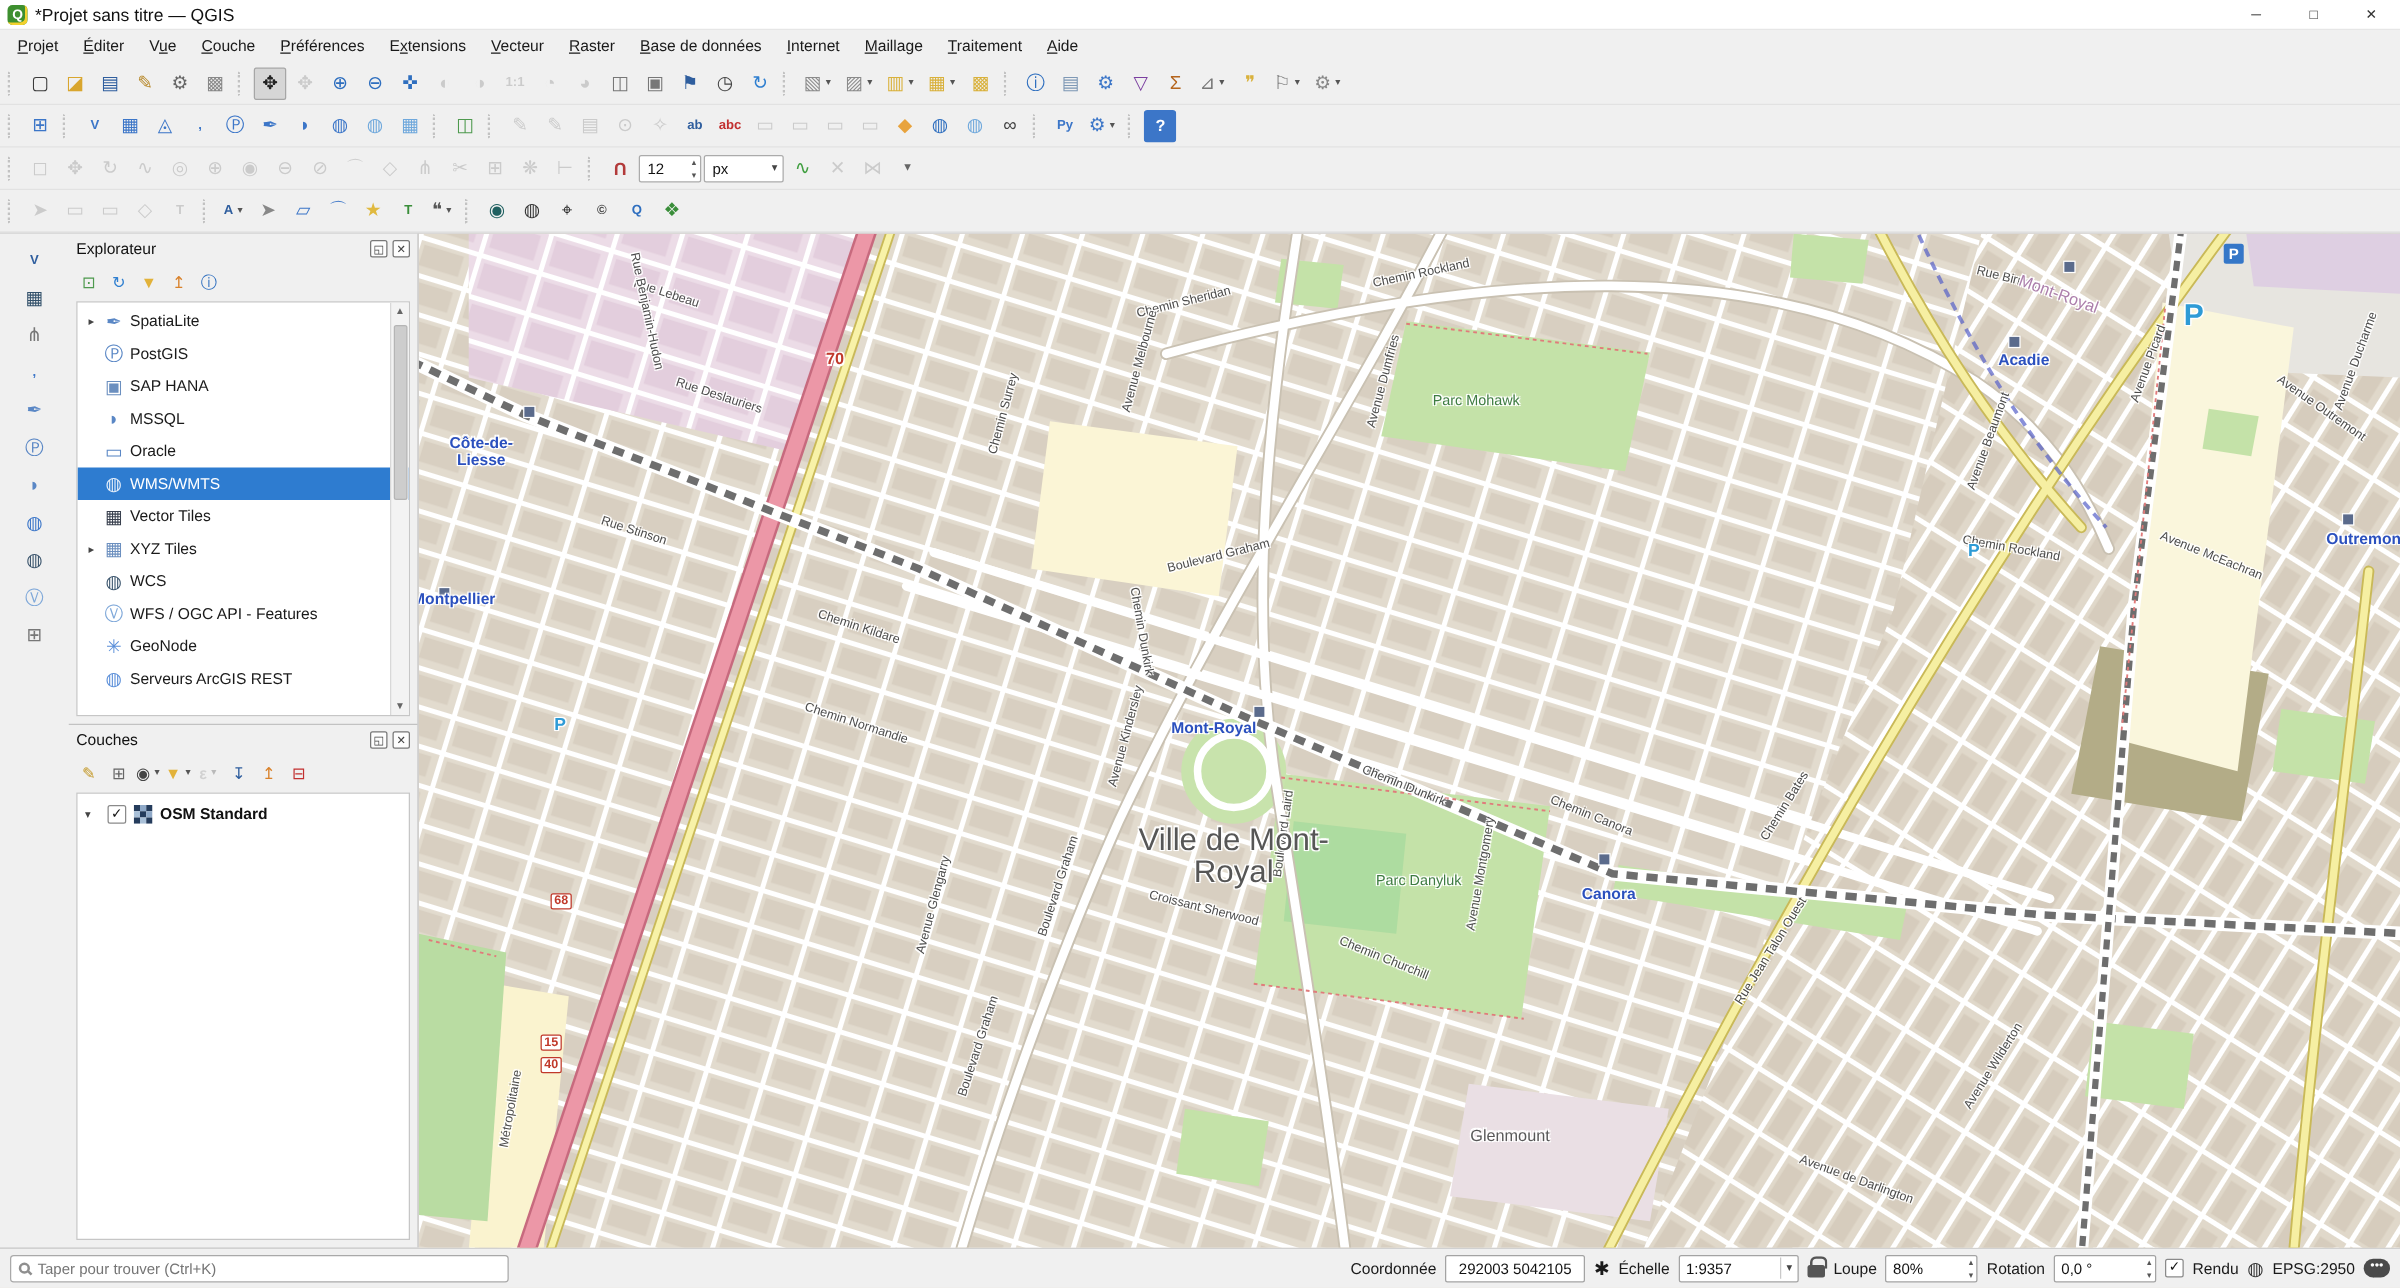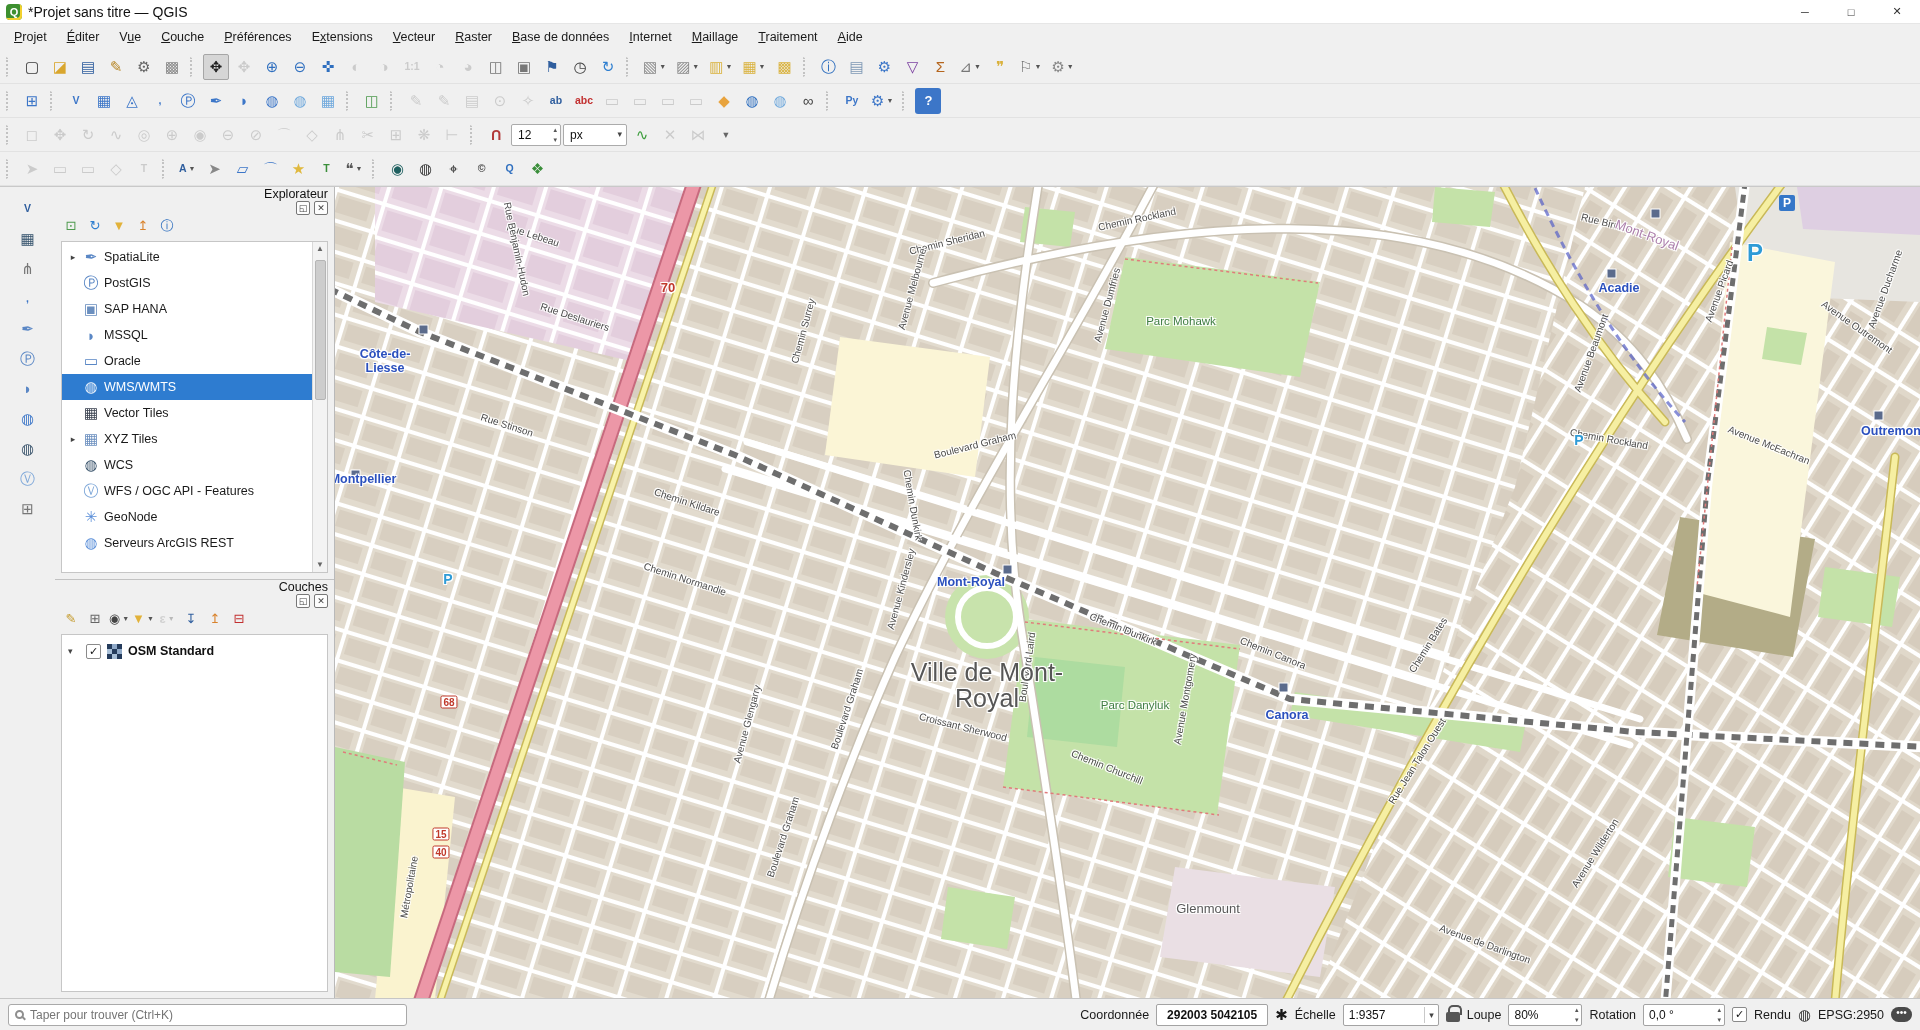--- a/index.html
+++ b/index.html
@@ -46,21 +46,21 @@
 
   
   .content { flex:1; display:flex; min-height:0; }
   .left-strip { width:55px; background:#f0f0f0; display:flex; flex-direction:column; align-items:center; padding-top:6px; }
   .left-strip .tbi { margin:2px 0; }
 
   .dock { width:280px; display:flex; flex-direction:column; background:#f0f0f0; border-right:1px solid #b9b9b9; }
   .panel { display:flex; flex-direction:column; min-height:0; }
   .panel-explorer { height:392px; }
   .panel-layers { flex:1; border-top:1px solid #c2c2c2; }
-  .panel-header { height:24px; display:flex; align-items:flex-end; padding:0 6px;flex-direction:column; }
+  .panel-header { height:24px; display:flex; align-items:center; padding:0 6px; }
   .panel-title { font-size:12.5px; color:#111; }
   .panel-hbtns { margin-left:auto; display:flex; gap:4px; }
   .phb { width:14px; height:14px; border:1px solid #777; border-radius:2px; font-size:9px; line-height:12px; text-align:center; color:#444; background:#fdfdfd; }
   .panel-toolbar { height:28px; display:flex; align-items:center; padding:0 4px; }
   .panel-toolbar .tbi { width:22px; height:22px; }
   .panel-toolbar .tbi .g { font-size:13px; }
 
   .tree-box { flex:1; background:#fff; border:1px solid #c6c6c6; margin:2px 6px 6px 6px; position:relative; overflow:hidden; }
   .tree { padding-top:2px; }
   .b-row { height:26px; display:flex; align-items:center; padding-left:4px; }
@@ -104,21 +104,21 @@
 
   
   .statusbar { height:32px; background:#f0f0f0; border-top:1px solid #c6c6c6; display:flex; align-items:center; padding:0 8px; gap:7px; font-size:12.5px; }
   .search-box { width:399px; height:22px; background:#fff; border:1px solid #a9a9a9; border-radius:3px; display:flex; align-items:center; padding:0 6px; gap:6px; }
   .mag { width:9px; height:9px; border:2px solid #8f8f8f; border-radius:50%; position:relative; flex:none; }
   .mag:after { content:""; position:absolute; width:5px; height:2px; background:#8f8f8f; transform:rotate(45deg); right:-4px; bottom:-2px; }
   .search-box input { border:none; outline:none; flex:1; font-size:12px; font-family:inherit; background:transparent; color:#222; }
   .sb-spring { flex:1; }
   .sb-label { color:#1a1a1a; }
   .sb-input { height:22px; background:#fff; border:1px solid #a3a3a3; border-radius:2px; display:flex; align-items:center; justify-content:center; font-size:12px; color:#111; }
-  .coord-input { width:112px;font-weight:bold; }
+  .coord-input { width:112px; }
   .tracker-icon { font-size:15px; color:#1a1a1a; }
   .scale-combo { width:96px; justify-content:flex-start; padding-left:5px; position:relative; }
   .scale-combo:after { content:"▾"; position:absolute; right:4px; color:#444; font-size:9px; border-left:1px solid #c9c9c9; padding:3px 0 3px 4px; }
   .lock { width:14px; height:10px; background:#555; border-radius:2px; position:relative; margin-top:5px; flex:none; }
   .lock:before { content:""; position:absolute; top:-7px; left:2px; width:10px; height:8px; border:2px solid #555; border-bottom:none; border-radius:5px 5px 0 0; }
   .spin { position:relative; justify-content:flex-start; padding:0 16px 0 5px; }
   .spin:before { content:"▴"; position:absolute; right:3px; top:1px; font-size:7px; color:#555; }
   .spin:after { content:"▾"; position:absolute; right:3px; bottom:1px; font-size:7px; color:#555; }
   .loupe-spin { width:74px; }
   .rot-spin { width:82px; }
@@ -854,21 +854,21 @@
           <span class="maplabel station" style="left: 636px; top: 395px;">Mont-Royal</span>
           <span class="maplabel station" style="left: 952px; top: 528px;">Canora</span>
           <span class="maplabel station" style="left: 1284px; top: 101px;">Acadie</span>
           <span class="maplabel station" style="left: 1558px; top: 244px;">Outremont</span>
           <span class="maplabel place" style="left: 652px; top: 498px; width: 175px; white-space: normal; text-align: center;">Ville de Mont-Royal</span>
           <span class="maplabel place-sm" style="left: 873px; top: 721px;">Glenmount</span>
           <span class="maplabel park" style="left: 846px; top: 134px;">Parc Mohawk</span>
           <span class="maplabel park" style="left: 784px; top: 518px; padding-left: 32px;">Parc Danyluk</span>
           <span class="maplabel boundary" style="left: 1312px; top: 48px; --rot: 20deg;">Mont-Royal</span>
           <span class="maplabel shield" style="left: 333px; top: 100px; text-align: right;">70</span>
-          <span class="maplabel shield-box" style="left: 114px; top: 515px;">68</span>
+          <span class="maplabel shield-box" style="left: 114px; top: 534px;">68</span>
           <span class="maplabel shield-box" style="left: 106px; top: 647px;">15</span>
           <span class="maplabel shield-box" style="left: 106px; top: 665px;">40</span>
           <span class="maplabel parking" style="left: 1420px; top: 66px; font-size: 24px;">P</span>
           <span class="maplabel parking" style="left: 1244px; top: 253px; font-size: 14px;">P</span>
           <span class="maplabel parking" style="left: 113px; top: 392px; font-size: 14px;">P</span>
           <span class="maplabel parking-box" style="left: 1452px; top: 16px;">P</span>
         </div>
     </div>
   </div>
 

